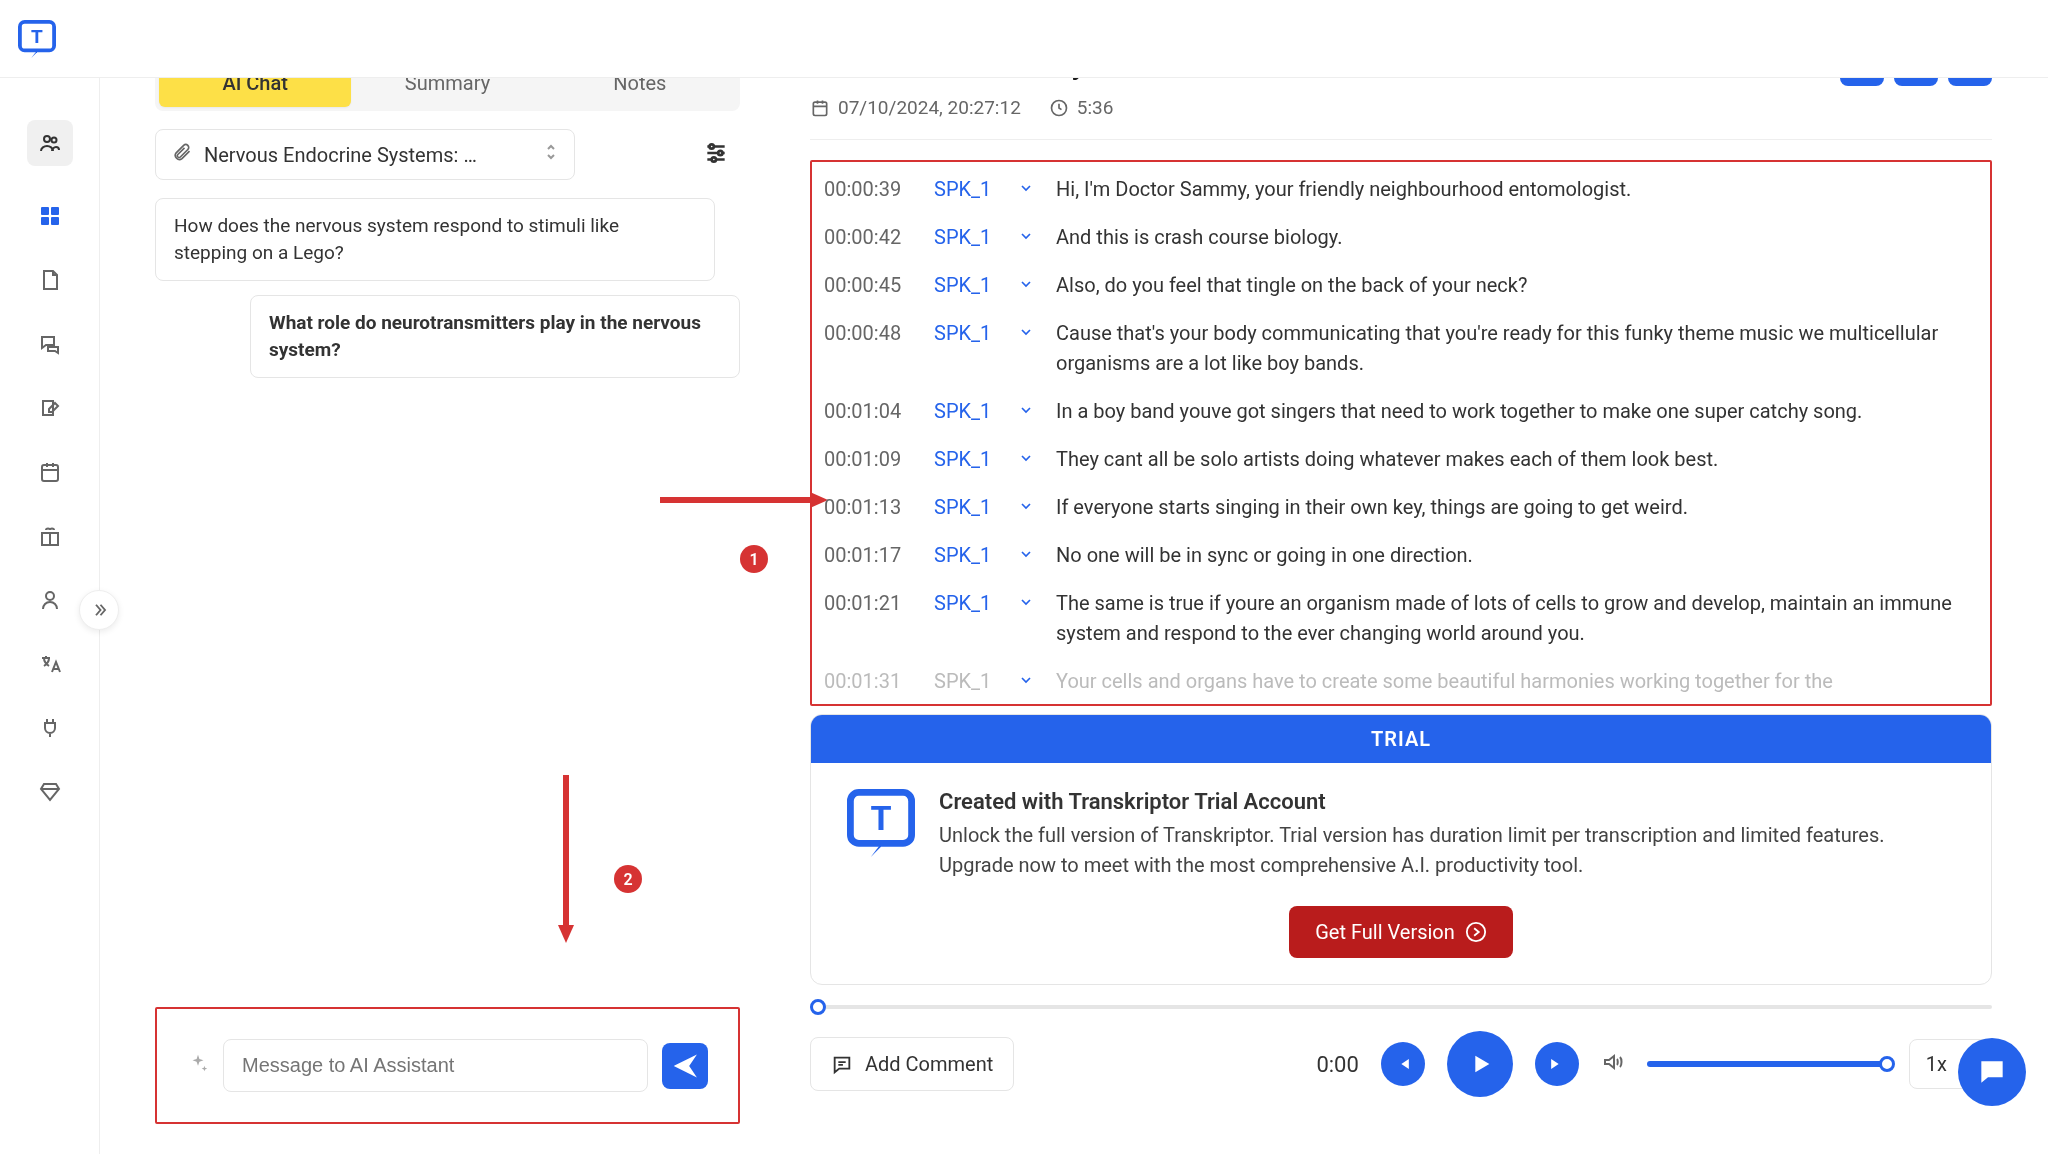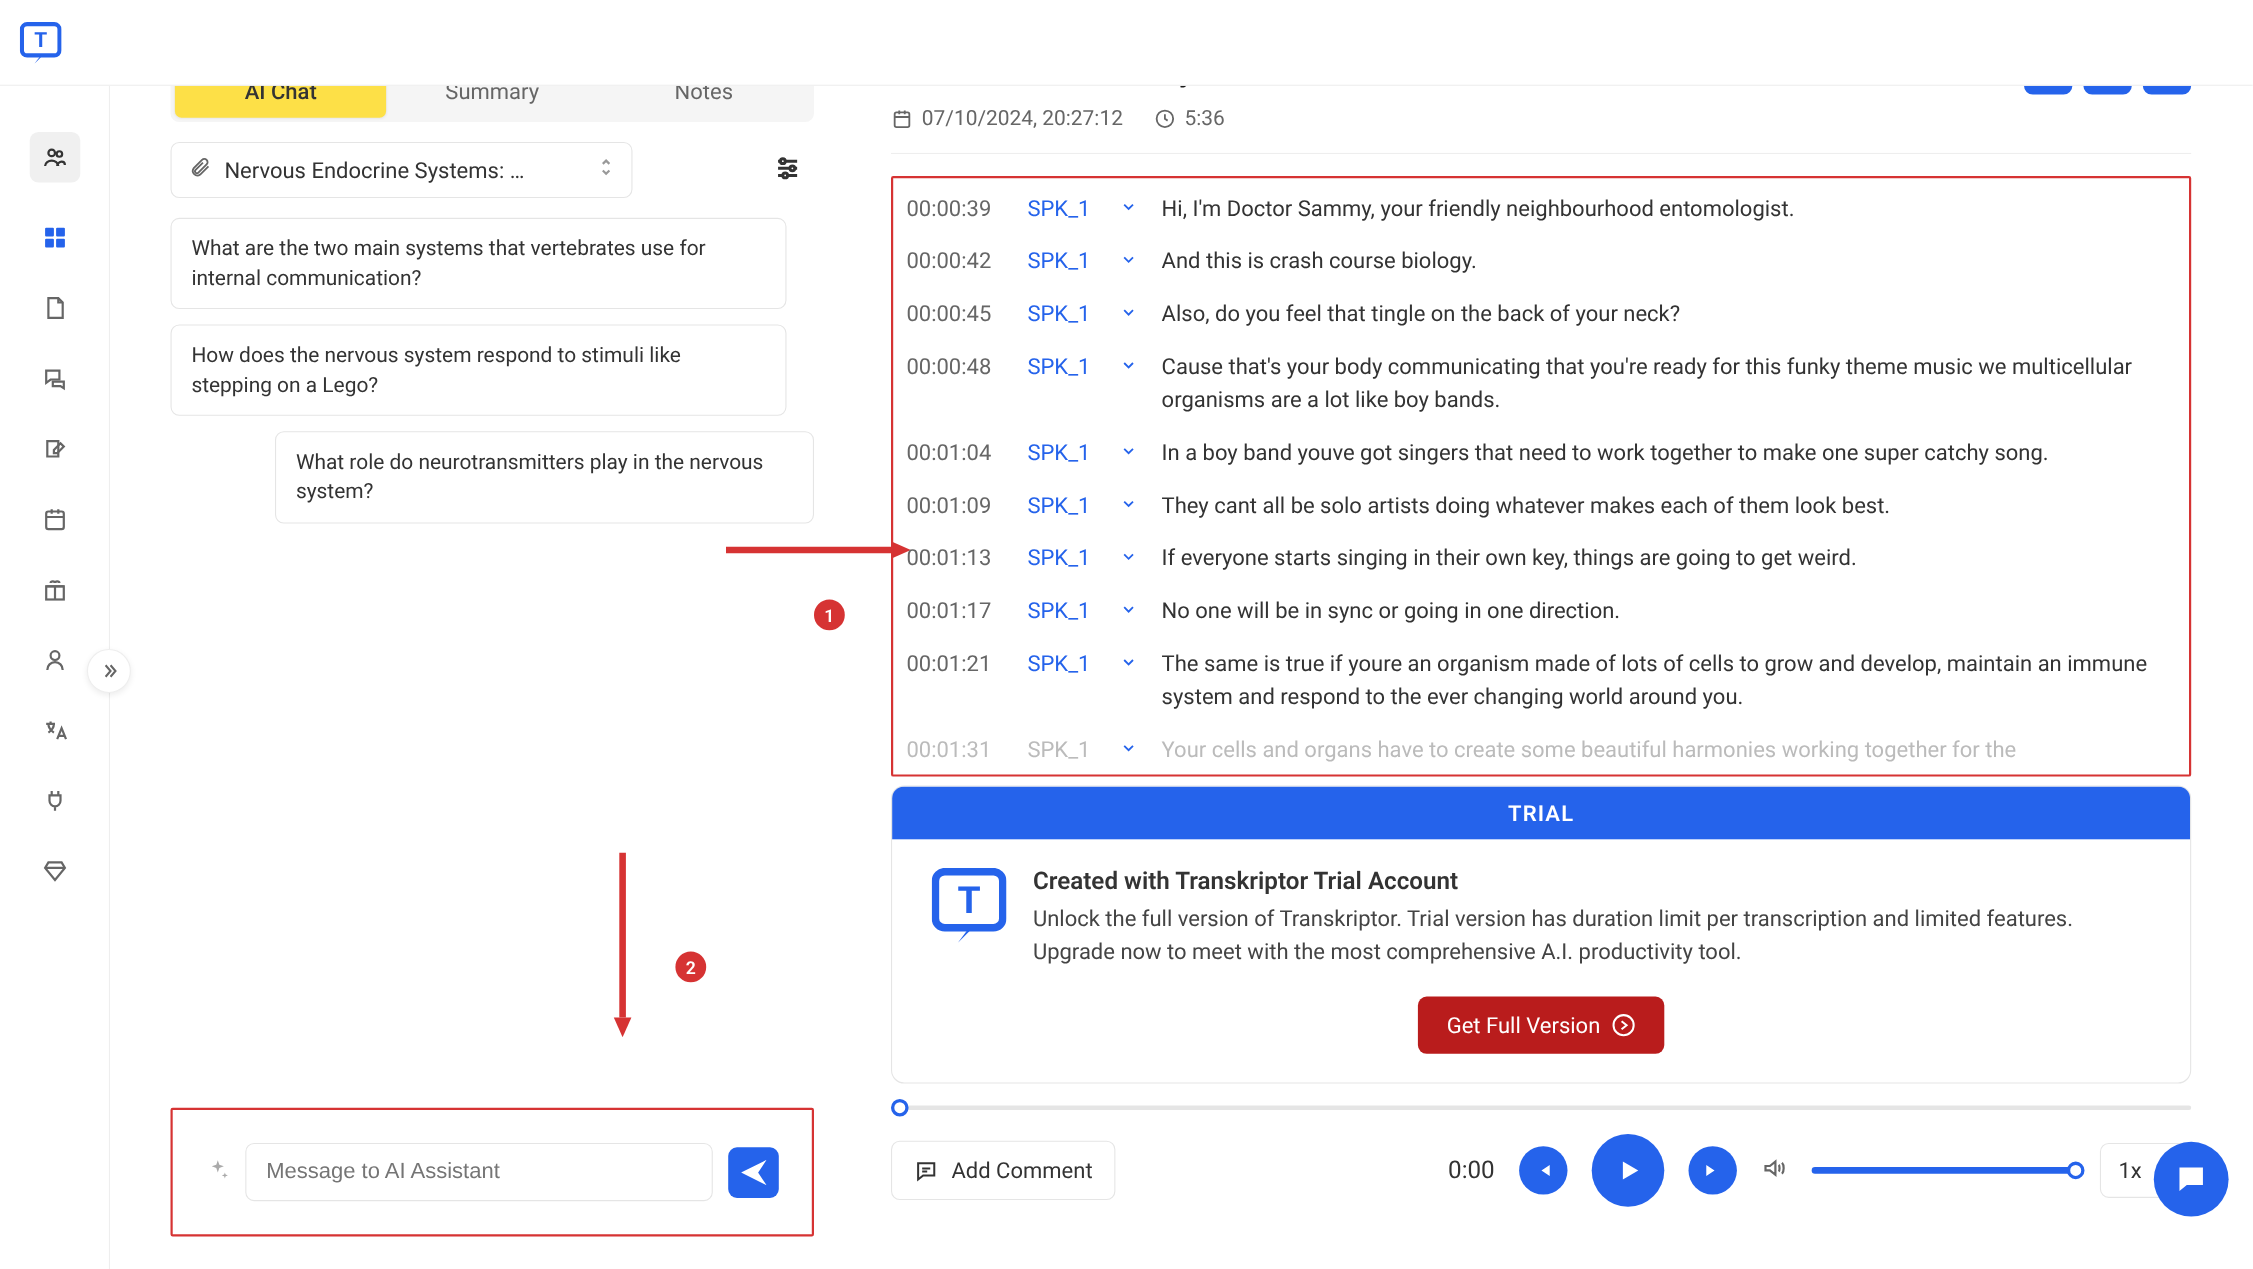--- a/index.html
+++ b/index.html
@@ -25,21 +25,21 @@
 .tab.active { background: #fde047; color: #333; box-shadow: 0 1px 2px rgba(0,0,0,0.05); font-weight: 500; }
 
 .file-row { display: flex; gap: 14px; margin-bottom: 18px; text-align: center; }
 .file-select { flex: 1; border: 1px solid #e5e5e5; border-radius: 8px; padding: 12px 16px; display: flex; align-items: center; gap: 12px; font-size: 20px; color: #333; cursor: pointer; max-width: 420px; }
 .file-select .clip { color: #666; }
 .file-select .chev { margin-left: auto; color: #999; }
 .settings-btn { width: 48px; height: 48px; display: flex; align-items: center; justify-content: center; cursor: pointer; color: #333; margin-left: auto; }
 
 .suggestions { display: flex; flex-direction: column; gap: 14px; }
 .suggestion { border: 1px solid #e5e5e5; border-radius: 8px; padding: 14px 18px; font-size: 19px; line-height: 1.4; color: #333; cursor: pointer; max-width: 560px; }
-.suggestion.right { align-self: flex-end; max-width: 490px; }
+.suggestion.right { align-self: flex-end; max-width: 490px; font-weight: bold; }
 
 
 .arrow1 { position: absolute; top: 490px; left: 560px; }
 .badge { background: #d63333; color: #fff; width: 28px; height: 28px; border-radius: 50%; display: flex; align-items: center; justify-content: center; font-size: 16px; font-weight: 600; position: absolute; }
 .badge1 { top: 545px; left: 640px; }
 .arrow2 { position: absolute; top: 775px; left: 456px; }
 .badge2 { top: 865px; left: 514px; }
 
 .input-box-wrap { margin-top: auto; border: 2px solid #d63333; padding: 30px 30px; border-radius: 2px; }
 .input-row { display: flex; align-items: center; gap: 14px; }
@@ -208,21 +208,20 @@
         <svg width="26" height="26" viewBox="0 0 24 24" fill="none" stroke="currentColor" stroke-width="2.5">
             <path d="M4 6h16M4 12h16M4 18h16"></path>
             <circle cx="8" cy="6" r="2" fill="#fff"></circle>
             <circle cx="16" cy="12" r="2" fill="#fff"></circle>
             <circle cx="10" cy="18" r="2" fill="#fff"></circle>
           </svg>
       </div>
     </div>
 
     <div class="suggestions">
-      <div class="suggestion">What are the two main systems that vertebrates use for internal communication?</div>
       <div class="suggestion">How does the nervous system respond to stimuli like stepping on a Lego?</div>
       <div class="suggestion right">What role do neurotransmitters play in the nervous system?</div>
     </div>
 
     <svg class="arrow1" width="170" height="20">
       <line x1="0" y1="10" x2="150" y2="10" stroke="#d63333" stroke-width="6"></line>
       <polygon points="150,2 168,10 150,18" fill="#d63333"></polygon>
     </svg>
     <div class="badge badge1">1</div>
 

